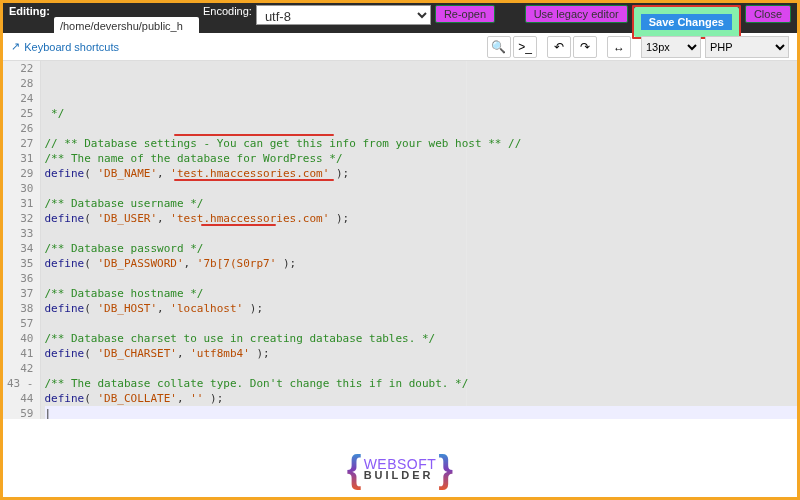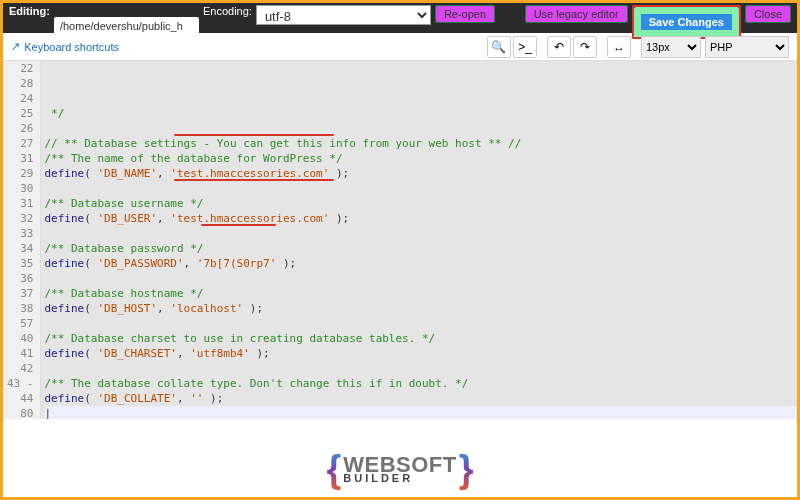--- a/index.html
+++ b/index.html
@@ -30,21 +30,21 @@
 .c-comment { color: #2e8b27; }
 .c-func { color: #1a1a8a; }
 .c-str { color: #b84b00; }
 .c-cursor { background: #eef; }
 .underline-red { position: absolute; height: 2px; background: #d9342b; border-radius: 1px; }
 .right-ruler { position: absolute; left: 425px; top: 0; bottom: 0; width: 1px; background: #e8e8e8; }
 .footer { position: absolute; bottom: 6px; left: 0; right: 0; display: flex; justify-content: center; }
 .logo { font-family: Arial, sans-serif; font-weight: 900; display: flex; align-items: center; gap: 2px; }
 .brace { font-size: 38px; background: linear-gradient(180deg, #2aa6e0, #7a3fb5, #e85a2b); -webkit-background-clip: text; background-clip: text; color: transparent; font-weight: bold; }
 .logo-text { display: flex; flex-direction: column; line-height: 0.9; }
-.logo-main { font-size: 22px; letter-spacing: 0.5px; color: #737373; font-weight: 700; }
+.logo-main { font-size: 14px; letter-spacing: 0.5px; color: #8b5cf6; font-weight: 400; }
 .logo-sub { font-size: 11px; letter-spacing: 3px; color: #444; font-weight: 700; }
 </style>
 </head>
 <body>
 
 <div class="frame">
   <div class="topbar">
     <span class="topbar-label">Editing:</span>
     <span class="filepath">/home/devershu/public_h</span>
     <span class="enc-label">Encoding:</span>
@@ -97,21 +97,21 @@
         <div>35</div>
         <div>36</div>
         <div>37</div>
         <div>38</div>
         <div>57</div>
         <div>40</div>
         <div>41</div>
         <div>42</div>
         <div>43 -</div>
         <div>44</div>
-        <div>80</div>
+        <div>59</div>
       </div>
     <div class="code" id="code">
       <div class="right-ruler"></div>
     <div class="code-line c-comment"> */</div><div class="code-line "></div><div class="code-line c-comment">// ** Database settings - You can get this info from your web host ** //</div><div class="code-line c-comment">/** The name of the database for WordPress */</div><div class="code-line "><span class="c-func">define</span><span class="">( </span><span class="c-str">'DB_NAME'</span><span class="">, </span><span class="c-str">'test.hmaccessories.com'</span><span class=""> );</span></div><div class="code-line "></div><div class="code-line c-comment">/** Database username */</div><div class="code-line "><span class="c-func">define</span><span class="">( </span><span class="c-str">'DB_USER'</span><span class="">, </span><span class="c-str">'test.hmaccessories.com'</span><span class=""> );</span></div><div class="code-line "></div><div class="code-line c-comment">/** Database password */</div><div class="code-line "><span class="c-func">define</span><span class="">( </span><span class="c-str">'DB_PASSWORD'</span><span class="">, </span><span class="c-str">'7b[7(S0rp7'</span><span class=""> );</span></div><div class="code-line "></div><div class="code-line c-comment">/** Database hostname */</div><div class="code-line "><span class="c-func">define</span><span class="">( </span><span class="c-str">'DB_HOST'</span><span class="">, </span><span class="c-str">'localhost'</span><span class=""> );</span></div><div class="code-line "></div><div class="code-line c-comment">/** Database charset to use in creating database tables. */</div><div class="code-line "><span class="c-func">define</span><span class="">( </span><span class="c-str">'DB_CHARSET'</span><span class="">, </span><span class="c-str">'utf8mb4'</span><span class=""> );</span></div><div class="code-line "></div><div class="code-line c-comment">/** The database collate type. Don't change this if in doubt. */</div><div class="code-line "><span class="c-func">define</span><span class="">( </span><span class="c-str">'DB_COLLATE'</span><span class="">, </span><span class="c-str">''</span><span class=""> );</span></div><div class="code-line c-cursor">|</div><div class="underline-red" style="top: 73px; left: 133px; width: 160px;"></div><div class="underline-red" style="top: 118px; left: 133px; width: 160px;"></div><div class="underline-red" style="top: 163px; left: 160px; width: 75px;"></div></div>
   </div>
 
   <div class="footer">
     <div class="logo">
       <span class="brace">{</span>
       <span class="logo-text">

